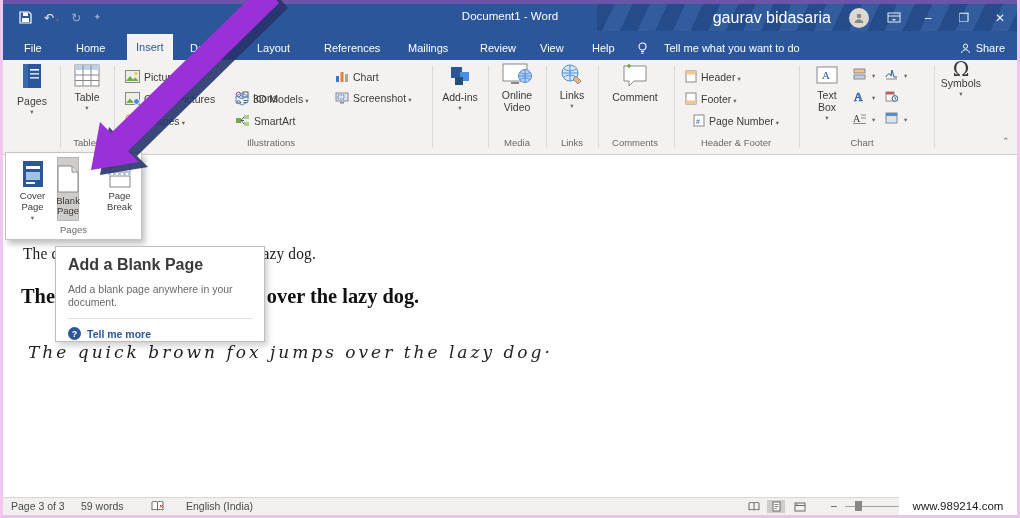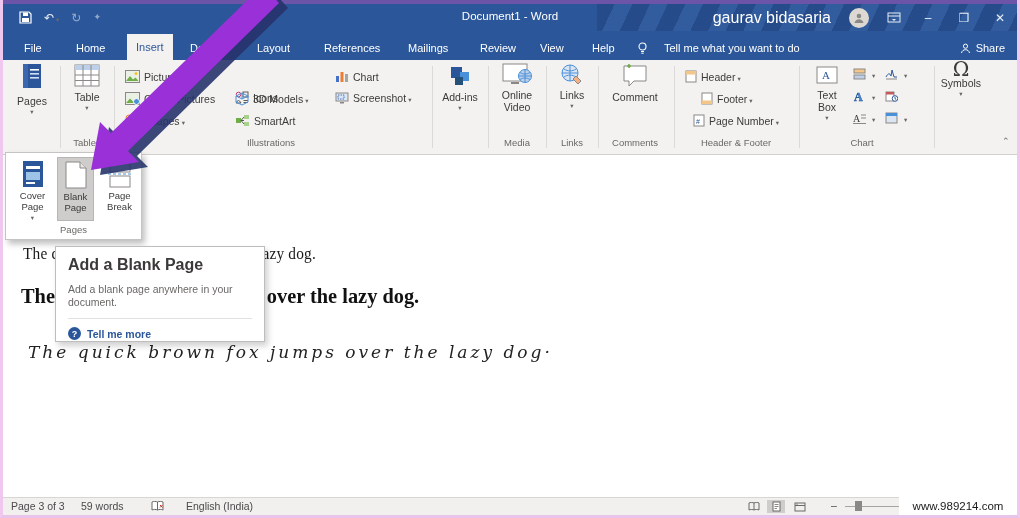--- a/index.html
+++ b/index.html
@@ -341,21 +341,21 @@
 
     <div class="rsm" style="left:682px; top:10px;">
       <span>
         <svg width="12" height="13" viewBox="0 0 12 13">
             <rect x="1" y="1" width="10" height="11" fill="#fff" stroke="#8a8886"></rect>
             <rect x="1" y="1" width="10" height="3.5" fill="#f4c68a"></rect>
           </svg>
       </span>
       <span class="cr">Header</span>
     </div>
-    <div class="rsm" style="left:698px; top:32px;">
+    <div class="rsm" style="left:682px; top:32px;">
       <span>
         <svg width="12" height="13" viewBox="0 0 12 13">
             <rect x="1" y="1" width="10" height="11" fill="#fff" stroke="#8a8886"></rect>
             <rect x="1" y="8.5" width="10" height="3.5" fill="#f4c68a"></rect>
           </svg>
       </span>
       <span class="cr">Footer</span>
     </div>
     <div class="rsm" style="left:682px; top:54px;padding-left:8px;">
       <span>
@@ -459,21 +459,21 @@
         <svg width="22" height="28" viewBox="0 0 22 28">
             <rect x="1" y="1" width="20" height="26" fill="#2b579a"></rect>
             <rect x="4" y="6" width="14" height="3" fill="#fff"></rect>
             <rect x="4" y="12" width="14" height="8" fill="#9dc3e6"></rect>
             <rect x="4" y="22" width="9" height="2" fill="#fff"></rect>
           </svg>
       </span>
       <span>Cover Page</span>
       <span class="cb">▾</span>
     </div>
-    <div class="pitem sel" style="left:51px; width:37px;">
+    <div class="pitem sel" style="left:51px; width:22px;justify-content:center;">
       <span>
         <svg width="22" height="28" viewBox="0 0 22 28">
             <path d="M1 1h14l6 6v20H1z" fill="#fff" stroke="#8a8886"></path>
             <path d="M15 1v6h6" fill="#e8e6e4" stroke="#8a8886"></path>
           </svg>
       </span>
       <span>Blank Page</span>
     </div>
     <div class="pitem" style="left:93px; width:41px;">
       <span>

